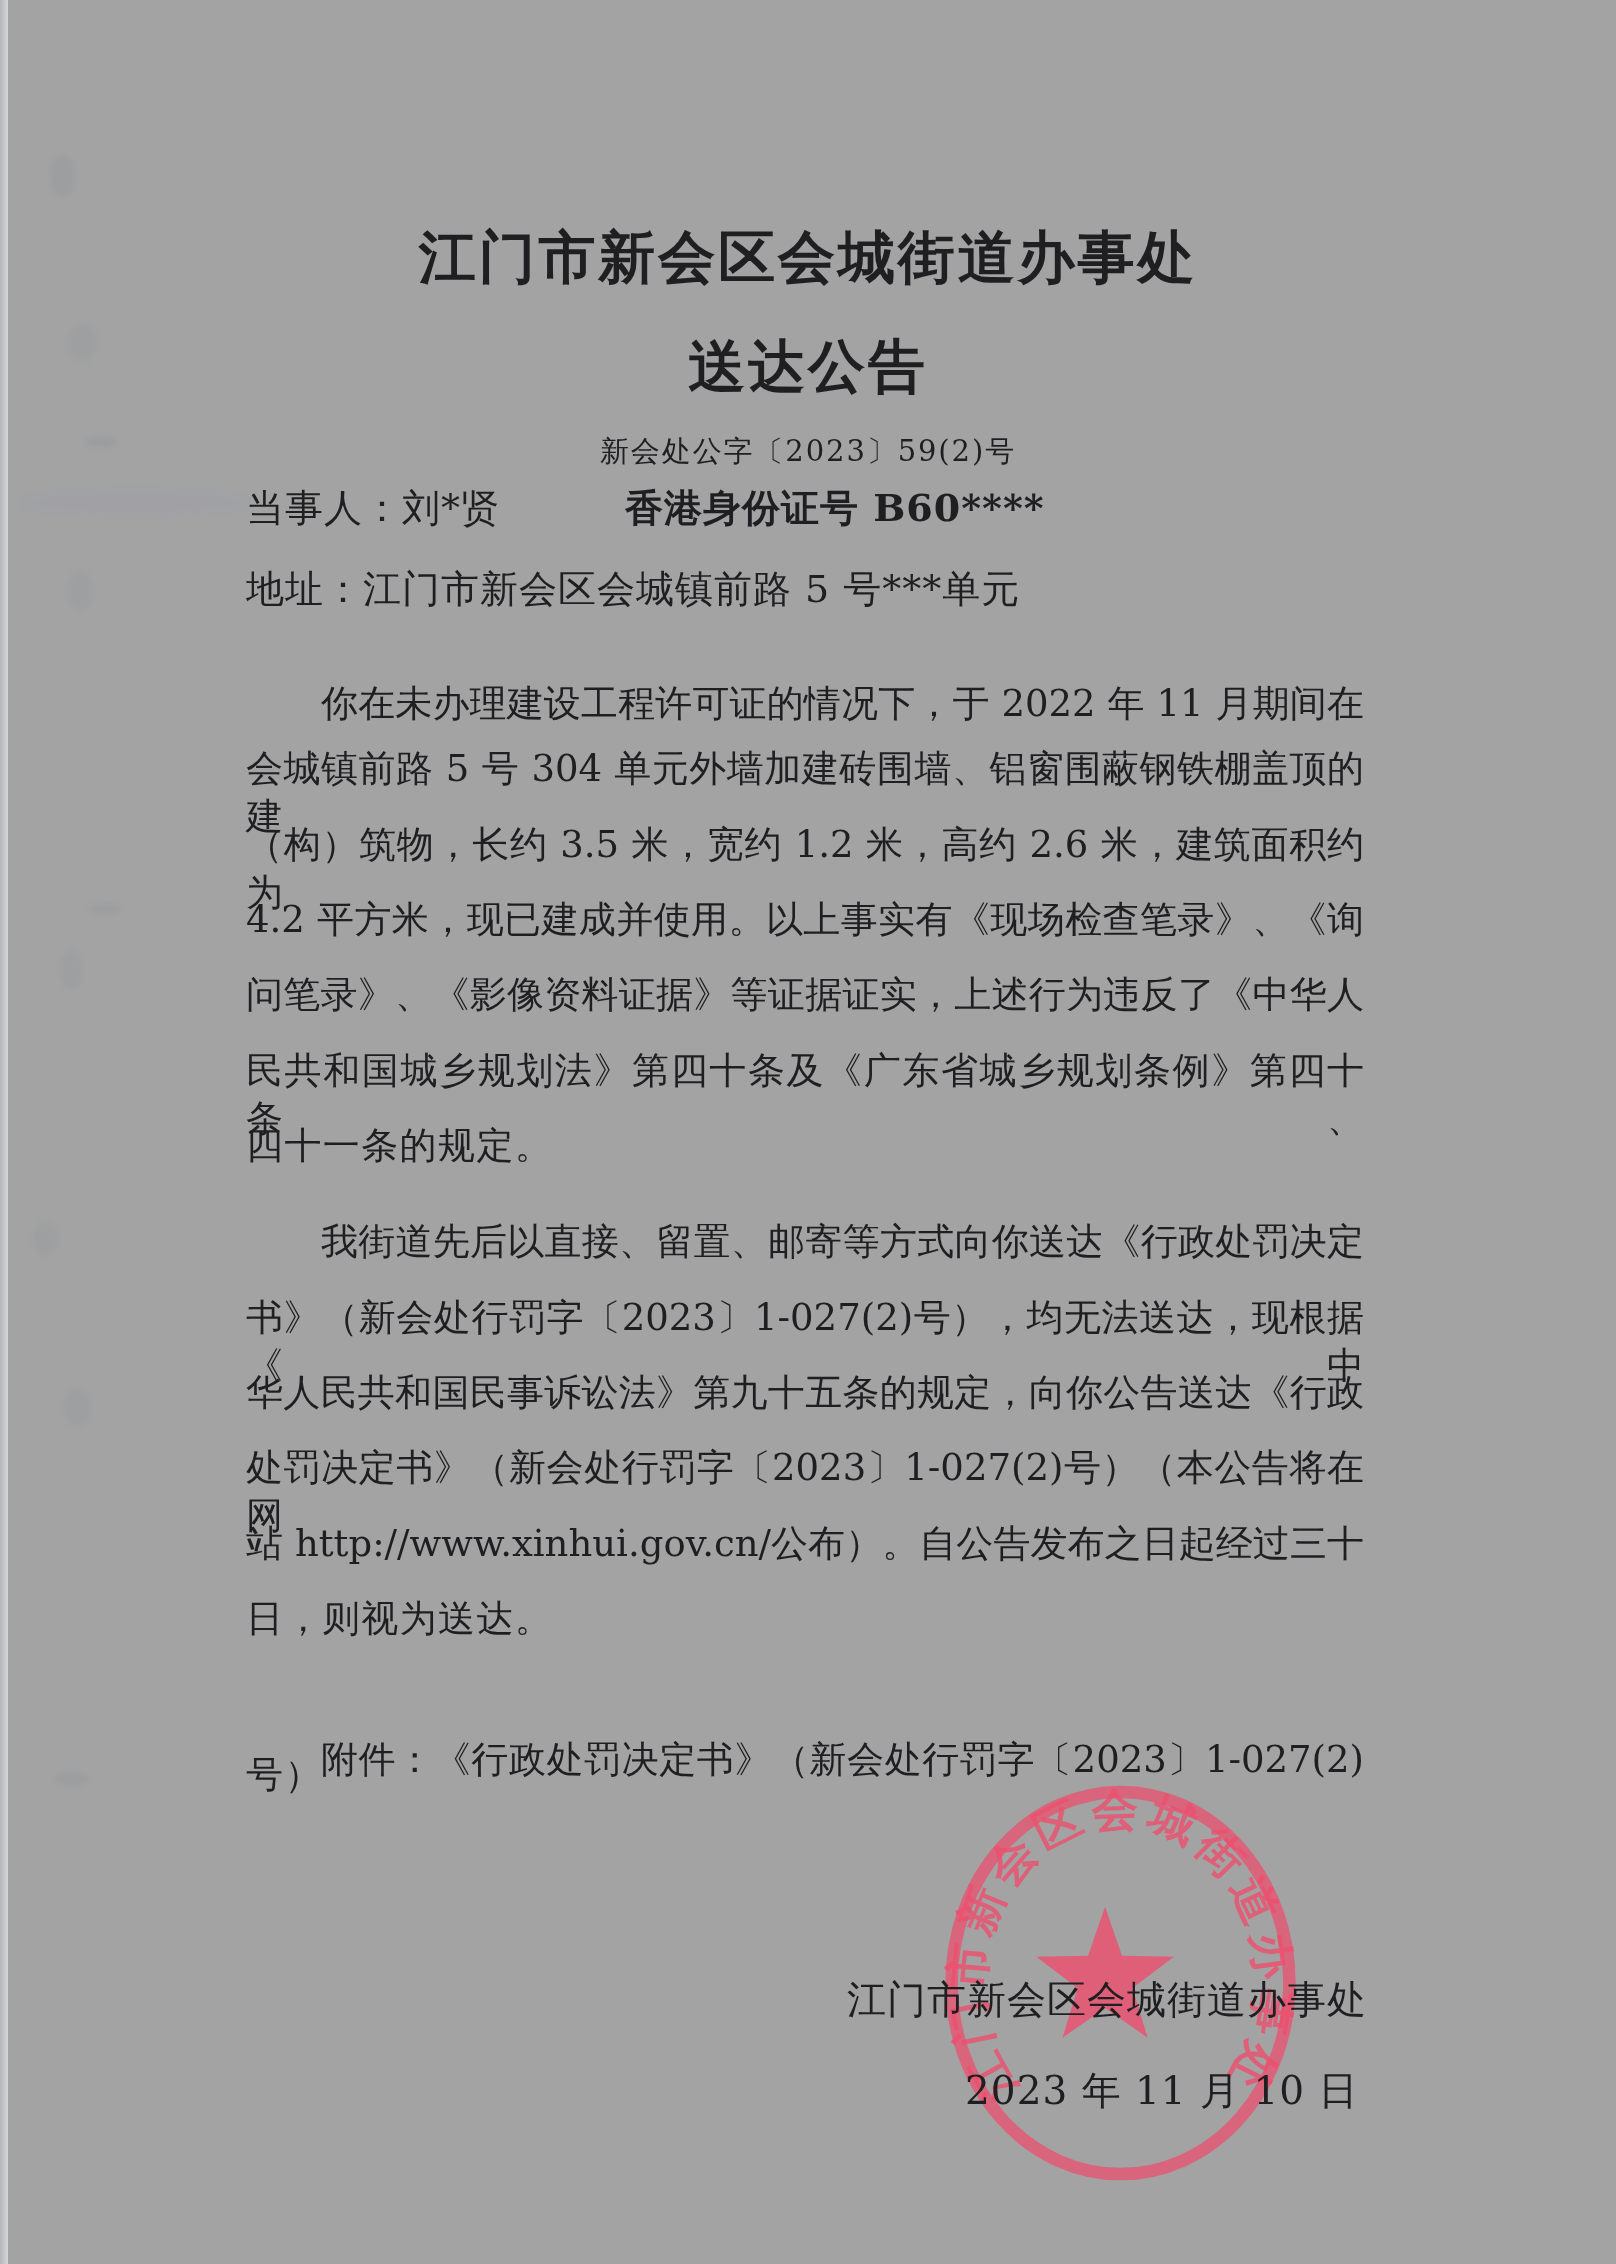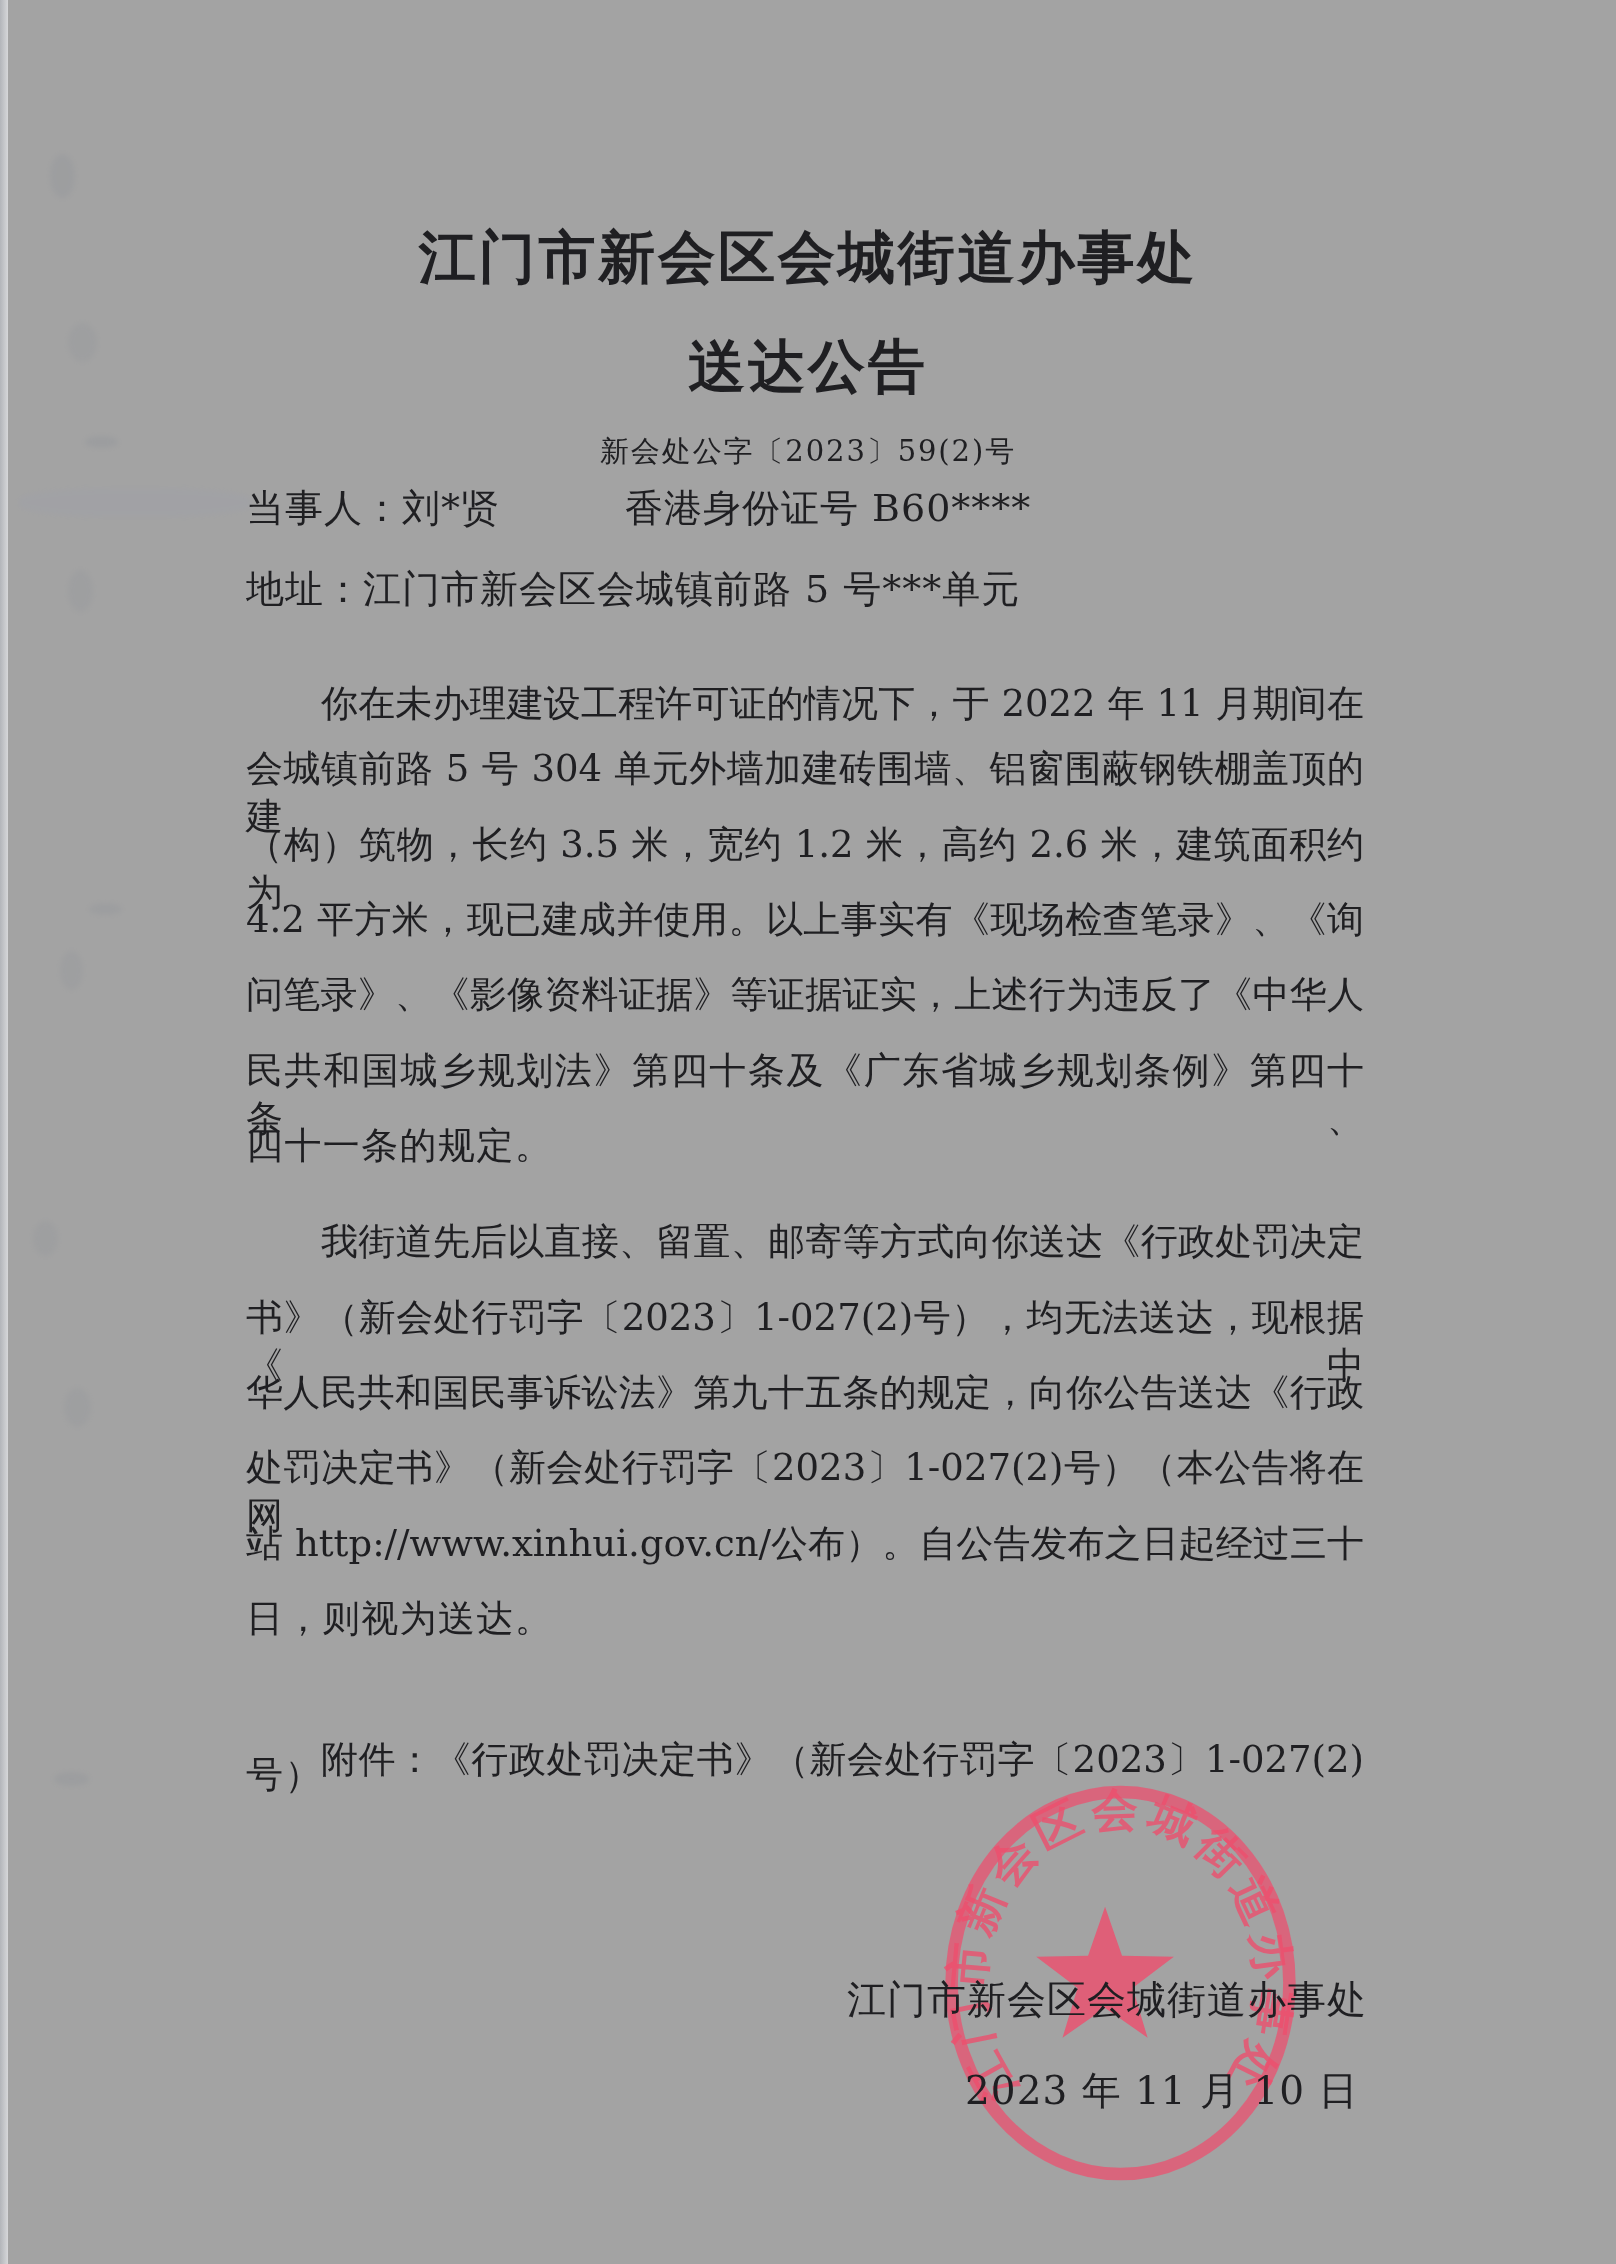--- a/index.html
+++ b/index.html
@@ -18,21 +18,21 @@
     filter:blur(2.9px);pointer-events:none;}
   
   .title{position:absolute;left:0;width:100%;text-align:center;
     font-weight:bold;font-size:57px;letter-spacing:2.9px;}
   .t1{top:220px;} .t2{top:329px;}
   .docnum{position:absolute;left:0;top:432px;width:100%;text-align:center;
     font-size:29px;letter-spacing:1.9px;}
   
   .plain{position:absolute;left:246px;font-size:38px;white-space:nowrap;letter-spacing:1px;}
   .party{top:483px;width:1120px;}
-  .party-id{position:absolute;left:379px;top:0;}
+  .party-id{position:absolute;left:379px;top:0;font-weight:bold;}
   .addr{top:564px;}
   
   .ln{position:absolute;left:246px;width:1118px;font-size:37px;line-height:48px;}
   .fill{text-align:justify;text-align-last:justify;}
   .end{white-space:nowrap;letter-spacing:1.4px;}
   .ind{text-indent:75px;}
   
   .sig-org{position:absolute;left:847px;top:1973px;font-size:39px;letter-spacing:1px;white-space:nowrap;}
   .sig-date{position:absolute;left:965px;top:2064px;font-size:39px;letter-spacing:1px;white-space:nowrap;}
   

